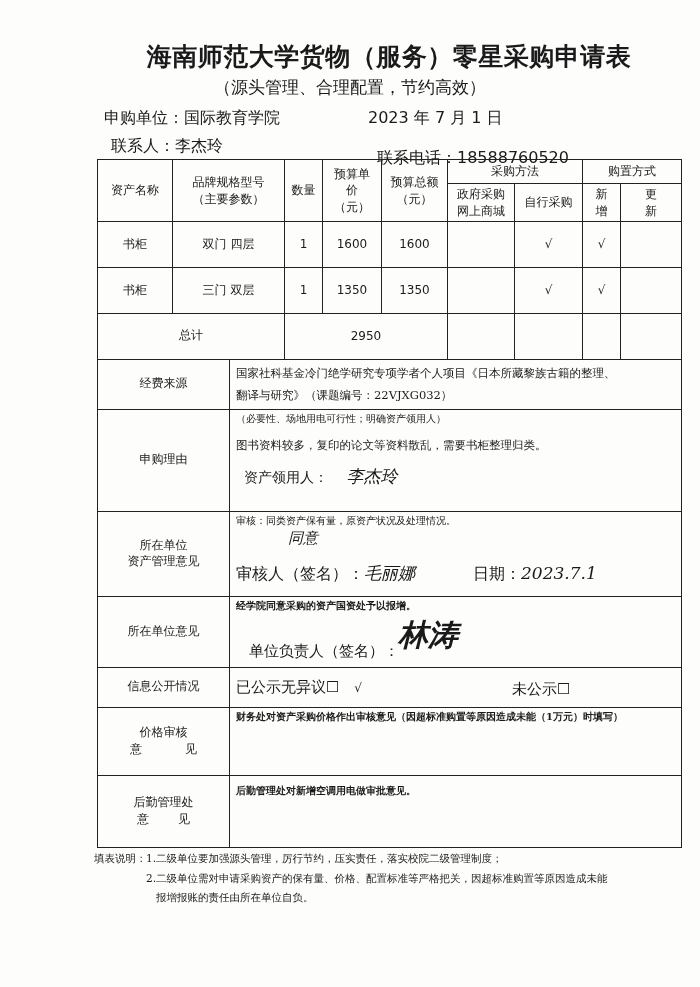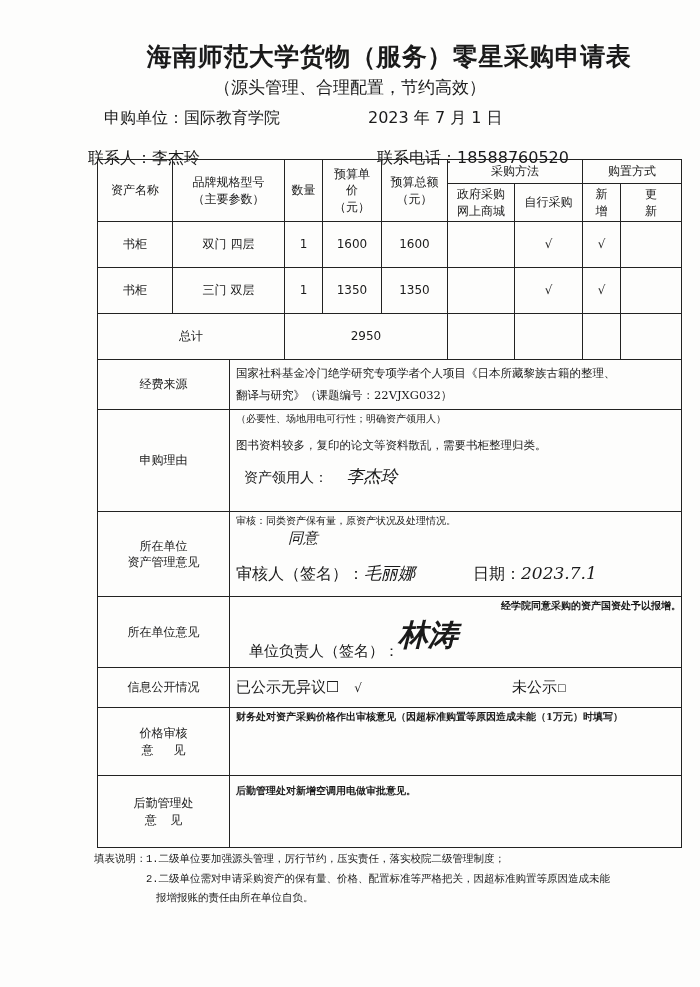--- a/index.html
+++ b/index.html
@@ -1,44 +1,44 @@
 <!DOCTYPE html>
 <html><head>
 <meta charset="utf-8">
 <style>
   html,body{margin:0;padding:0;background:#fdfdfc;}
   body{width:700px;height:987px;position:relative;overflow:hidden;
        font-family:"DejaVu Serif","Liberation Serif",serif;color:#1a1a1a;}
-  .abs{position:absolute;font-family:Liberation Mono, monospace;}
+  .abs{position:absolute;}
   .title{left:0;width:700px;top:40px;text-align:center;font-family:"DejaVu Sans","Liberation Sans",sans-serif;
          font-weight:bold;font-size:25px;letter-spacing:0.5px;padding-left:39px;}
   .subtitle{left:0;width:700px;top:76px;text-align:center;font-size:17px;}
   .meta{font-family:"DejaVu Sans","Liberation Sans",sans-serif;font-size:16px;}
   table.form{position:absolute;left:97px;top:159px;width:584px;border-collapse:collapse;table-layout:fixed;}
   table.form td{border:1.5px solid #222;padding:0;text-align:center;vertical-align:middle;font-size:12px;line-height:1.35;}
   .hd{font-size:11.5px;}
   .num{font-family:"DejaVu Sans","Liberation Sans",sans-serif;font-size:13px;}
-  .lbl{font-family:Liberation Sans, sans-serif;font-size:17px;line-height:1.7;}
+  .lbl{font-family:Liberation Mono, monospace;font-size:17px;line-height:1.7;}
   .left{text-align:left !important;vertical-align:top !important;}
   .small{font-size:10px;padding:2px 0 0 6px;display:block;}
   .body-text{font-size:11.5px;padding:4px 0 0 6px;display:block;line-height:2;}
   .sig{font-family:"DejaVu Serif",serif;font-style:italic;font-size:17px;}
   .notes{font-size:10.5px;}
 </style>
 </head>
 <body>
 
 <div class="abs title">海南师范大学货物（服务）零星采购申请表</div>
 <div class="abs subtitle">（源头管理、合理配置，节约高效）</div>
 
 <div class="abs meta" style="left:104px;top:108px;">
   <span>申购单位：</span><span>国际教育学院</span>
 </div>
 <div class="abs meta" style="left:368px;top:108px;">2023 年 7 月 1 日</div>
-<div class="abs meta" style="left:88px;top:136px;margin-top:12px;">
+<div class="abs meta" style="left:111px;top:136px;">
   <span>联系人：</span><span>李杰玲</span>
 </div>
 <div class="abs meta" style="left:377px;top:148px;">
   <span>联系电话：</span><span>18588760520</span>
 </div>
 
 <table class="form">
   <colgroup>
     <col style="width:75px">
       <col style="width:112px">
@@ -162,21 +162,21 @@
       </div>
       <div class="abs" style="left:243px;top:50px;font-family:'DejaVu Sans',sans-serif;font-size:16px;">
         <span>日期：</span><span class="sig">2023.7.1</span>
       </div>
     </td>
   </tr>
 
   <tr style="height:71px">
     <td class="lbl">所在单位意见</td>
     <td class="left" style="position:relative;">
-      <span class="small" style="font-weight:bold;text-align:right;">经学院同意采购的资产国资处予以报增。</span>
+      <span class="small" style="font-weight:bold;">经学院同意采购的资产国资处予以报增。</span>
       <div class="abs" style="left:19px;top:44px;font-family:'DejaVu Sans',sans-serif;font-size:15px;">
         <span>单位负责人（签名）：</span>
       </div>
       <span class="sig abs" style="left:168px;top:18px;font-size:30px;font-weight:bold;">林涛</span>
     </td>
   </tr>
 
   <tr style="height:40px">
     <td class="lbl">信息公开情况</td>
     <td style="text-align:left;position:relative;font-family:'DejaVu Sans',sans-serif;font-size:15px;">

